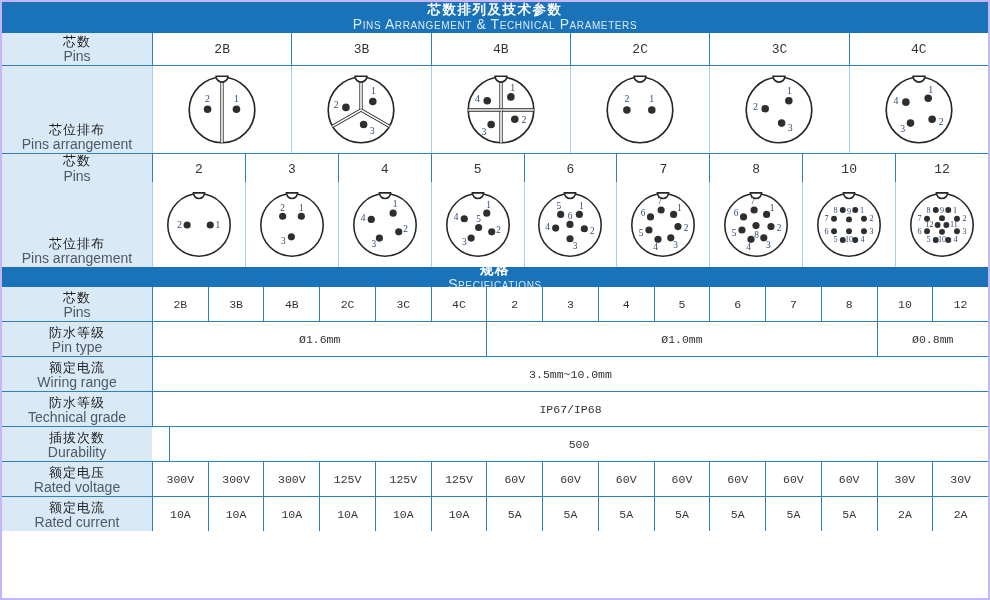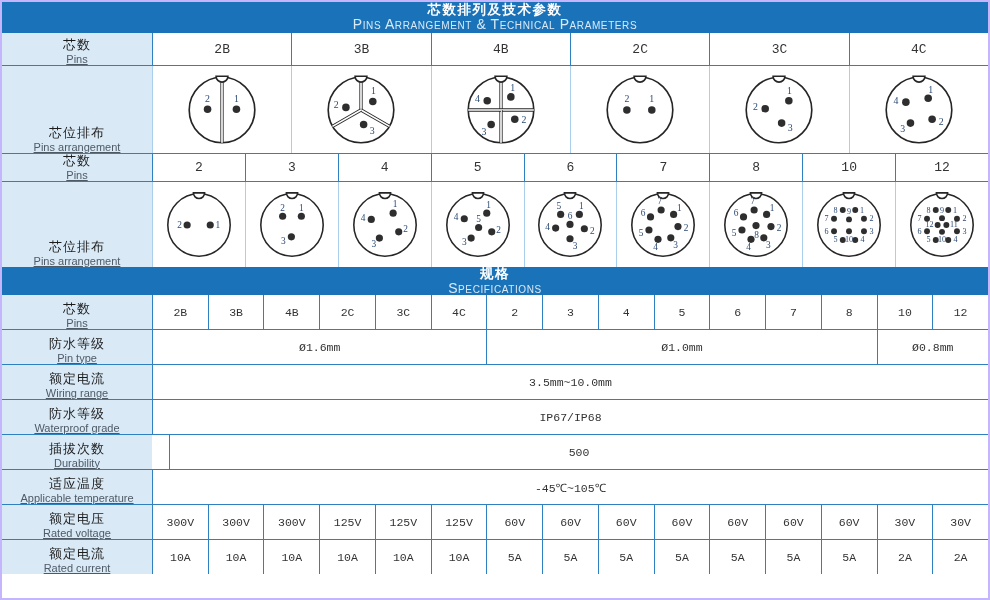--- a/index.html
+++ b/index.html
@@ -6,39 +6,39 @@
   .sheet{
     width:990px;height:600px;box-sizing:border-box;overflow:hidden;
     border:2px solid #c4b5fd;background:#fff;
     font-family:"Liberation Sans","DejaVu Sans",sans-serif;
   }
   .banner{
     background:#1a73b9;color:#fff;display:flex;flex-direction:column;
     align-items:center;justify-content:center;line-height:1.12;
   }
   .banner1{height:31px}
-  .banner2{height:28px}
+  .banner2{height:20px}
   .banner .zh{font-size:13.5px;font-weight:700;letter-spacing:1.5px;}
   .banner .en{font-size:14px;font-variant:small-caps;letter-spacing:.6px;color:#d8eaf8;}
   .grid-row{display:grid;}
   .cols-6{grid-template-columns:150px repeat(6,1fr);}
   .cols-9{grid-template-columns:150px repeat(9,1fr);}
   .cols-15{grid-template-columns:150px repeat(15,1fr);}
   .row-a{height:32px}
   .row-b{height:87px}
   .row-c{height:27px}
   .row-d{height:85px}
   .spec-row{height:34px}
   .bt{border-top:1px solid #2f80c0;}
   .label-cell{
     background:#d9e9f6;display:flex;flex-direction:column;align-items:center;
     justify-content:flex-end;line-height:1.12;text-align:center;
   }
   .label-cell .zh{font-size:13px;color:#1c1c1c;letter-spacing:1px;}
-  .label-cell .en{font-size:11px;color:#4e5a66;text-decoration:underline;}
+  .label-cell .en{font-size:14px;color:#4e5a66;}
   .hcell,.vcell{
     display:flex;align-items:center;justify-content:center;background:#fff;
     border-left:1px solid #2f80c0;color:#333;white-space:nowrap;overflow:hidden;
   }
   .mono{font-family:"Liberation Mono","DejaVu Sans Mono",monospace;}
   .hcell{font-size:13px;}
   .vcell{font-size:11.5px;}
   .dcell{
     display:flex;align-items:center;justify-content:center;background:#fff;
     border-left:1px solid #aacfec;
@@ -393,37 +393,30 @@
       <div class="grid-row cols-15 spec-row bt">
         <div class="label-cell">
           <div class="zh">额定电流</div>
           <div class="en">Wiring range</div>
         </div>
         <div class="vcell mono" style="grid-column: span 15; font-family: Liberation Mono, monospace;">3.5mm~10.0mm</div>
       </div>
       <div class="grid-row cols-15 spec-row bt">
         <div class="label-cell">
           <div class="zh">防水等级</div>
-          <div class="en">Waterproof grade</div>
+          <div class="en">Technical grade</div>
         </div>
         <div class="vcell mono" style="grid-column: span 15;">IP67/IP68</div>
       </div>
       <div class="grid-row cols-15 spec-row bt">
         <div class="label-cell">
           <div class="zh">插拔次数</div>
           <div class="en">Durability</div>
         </div>
         <div class="vcell mono" style="grid-column: span 15; margin-left: 17px;">500</div>
-      </div>
-      <div class="grid-row cols-15 spec-row bt">
-        <div class="label-cell">
-          <div class="zh">适应温度</div>
-          <div class="en">Applicable temperature</div>
-        </div>
-        <div class="vcell mono" style="grid-column: span 15;">-45℃~105℃</div>
       </div>
       <div class="grid-row cols-15 spec-row bt">
         <div class="label-cell">
           <div class="zh">额定电压</div>
           <div class="en">Rated voltage</div>
         </div>
         <div class="vcell mono">300V</div>
         <div class="vcell mono">300V</div>
         <div class="vcell mono">300V</div>
         <div class="vcell mono">125V</div>

